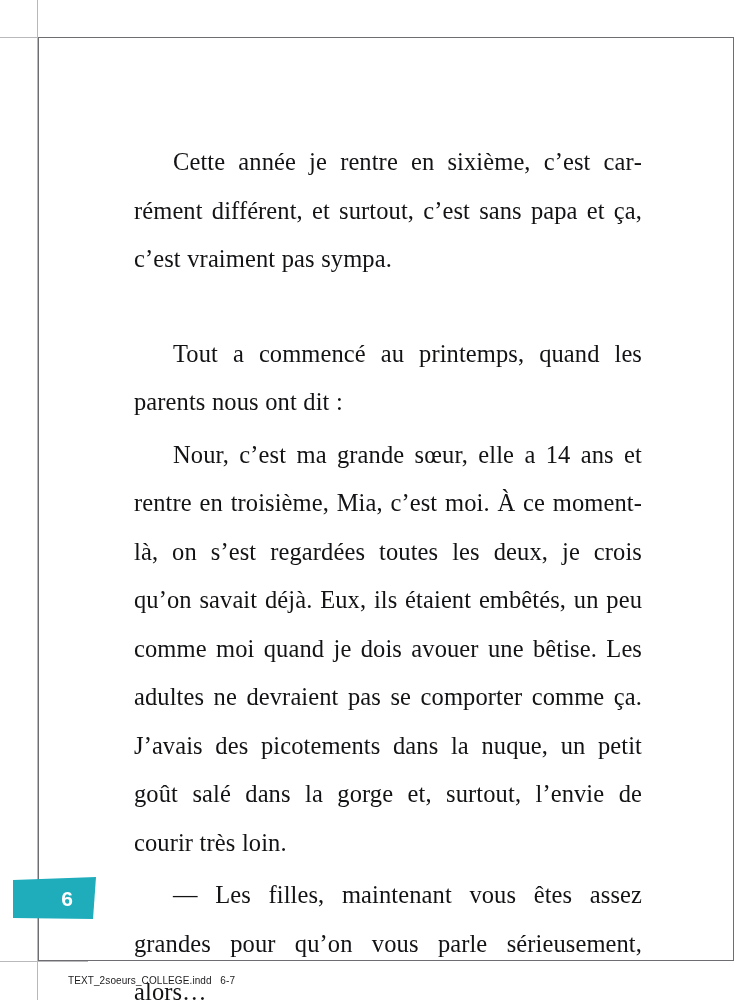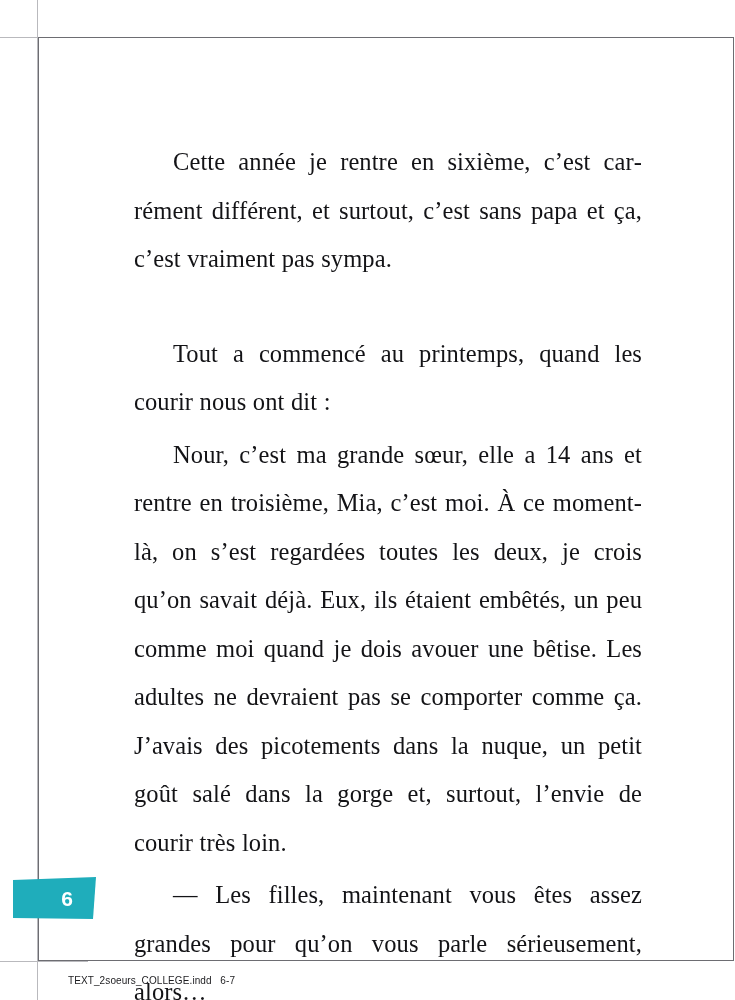--- a/index.html
+++ b/index.html
@@ -137,21 +137,21 @@
 <body>
 
 <div class="crop-v"></div>
 <div class="crop-h-top"></div>
 <div class="crop-h-bottom"></div>
 
 <div class="page-frame"></div>
 
 <div class="text-column">
   <p class="para indent">Cette année je rentre en sixième, c’est car­rément différent, et surtout, c’est sans papa et ça, c’est vraiment pas sympa.</p>
-  <p class="para indent gap-before">Tout a commencé au printemps, quand les courir nous ont dit :</p>
+  <p class="para indent gap-before">Tout a commencé au printemps, quand les parents nous ont dit :</p>
   <p class="para indent">Nour, c’est ma grande sœur, elle a 14 ans et rentre en troisième, Mia, c’est moi. À ce moment-là, on s’est regardées toutes les deux, je crois qu’on savait déjà. Eux, ils étaient embê­tés, un peu comme moi quand je dois avouer une bêtise. Les adultes ne devraient pas se com­porter comme ça. J’avais des picotements dans la nuque, un petit goût salé dans la gorge et, surtout, l’envie de courir très loin.</p>
   <p class="para indent">— Les filles, maintenant vous êtes assez grandes pour qu’on vous parle sérieusement, alors…</p>
 
 </div>
 
 <div class="page-badge">
   <svg viewBox="0 0 84 44" xmlns="http://www.w3.org/2000/svg">
     <polygon points="0,4 83,1 80,43 0,42" fill="#1FADBB"></polygon>
   </svg>
   <div class="page-badge-number">6</div>

